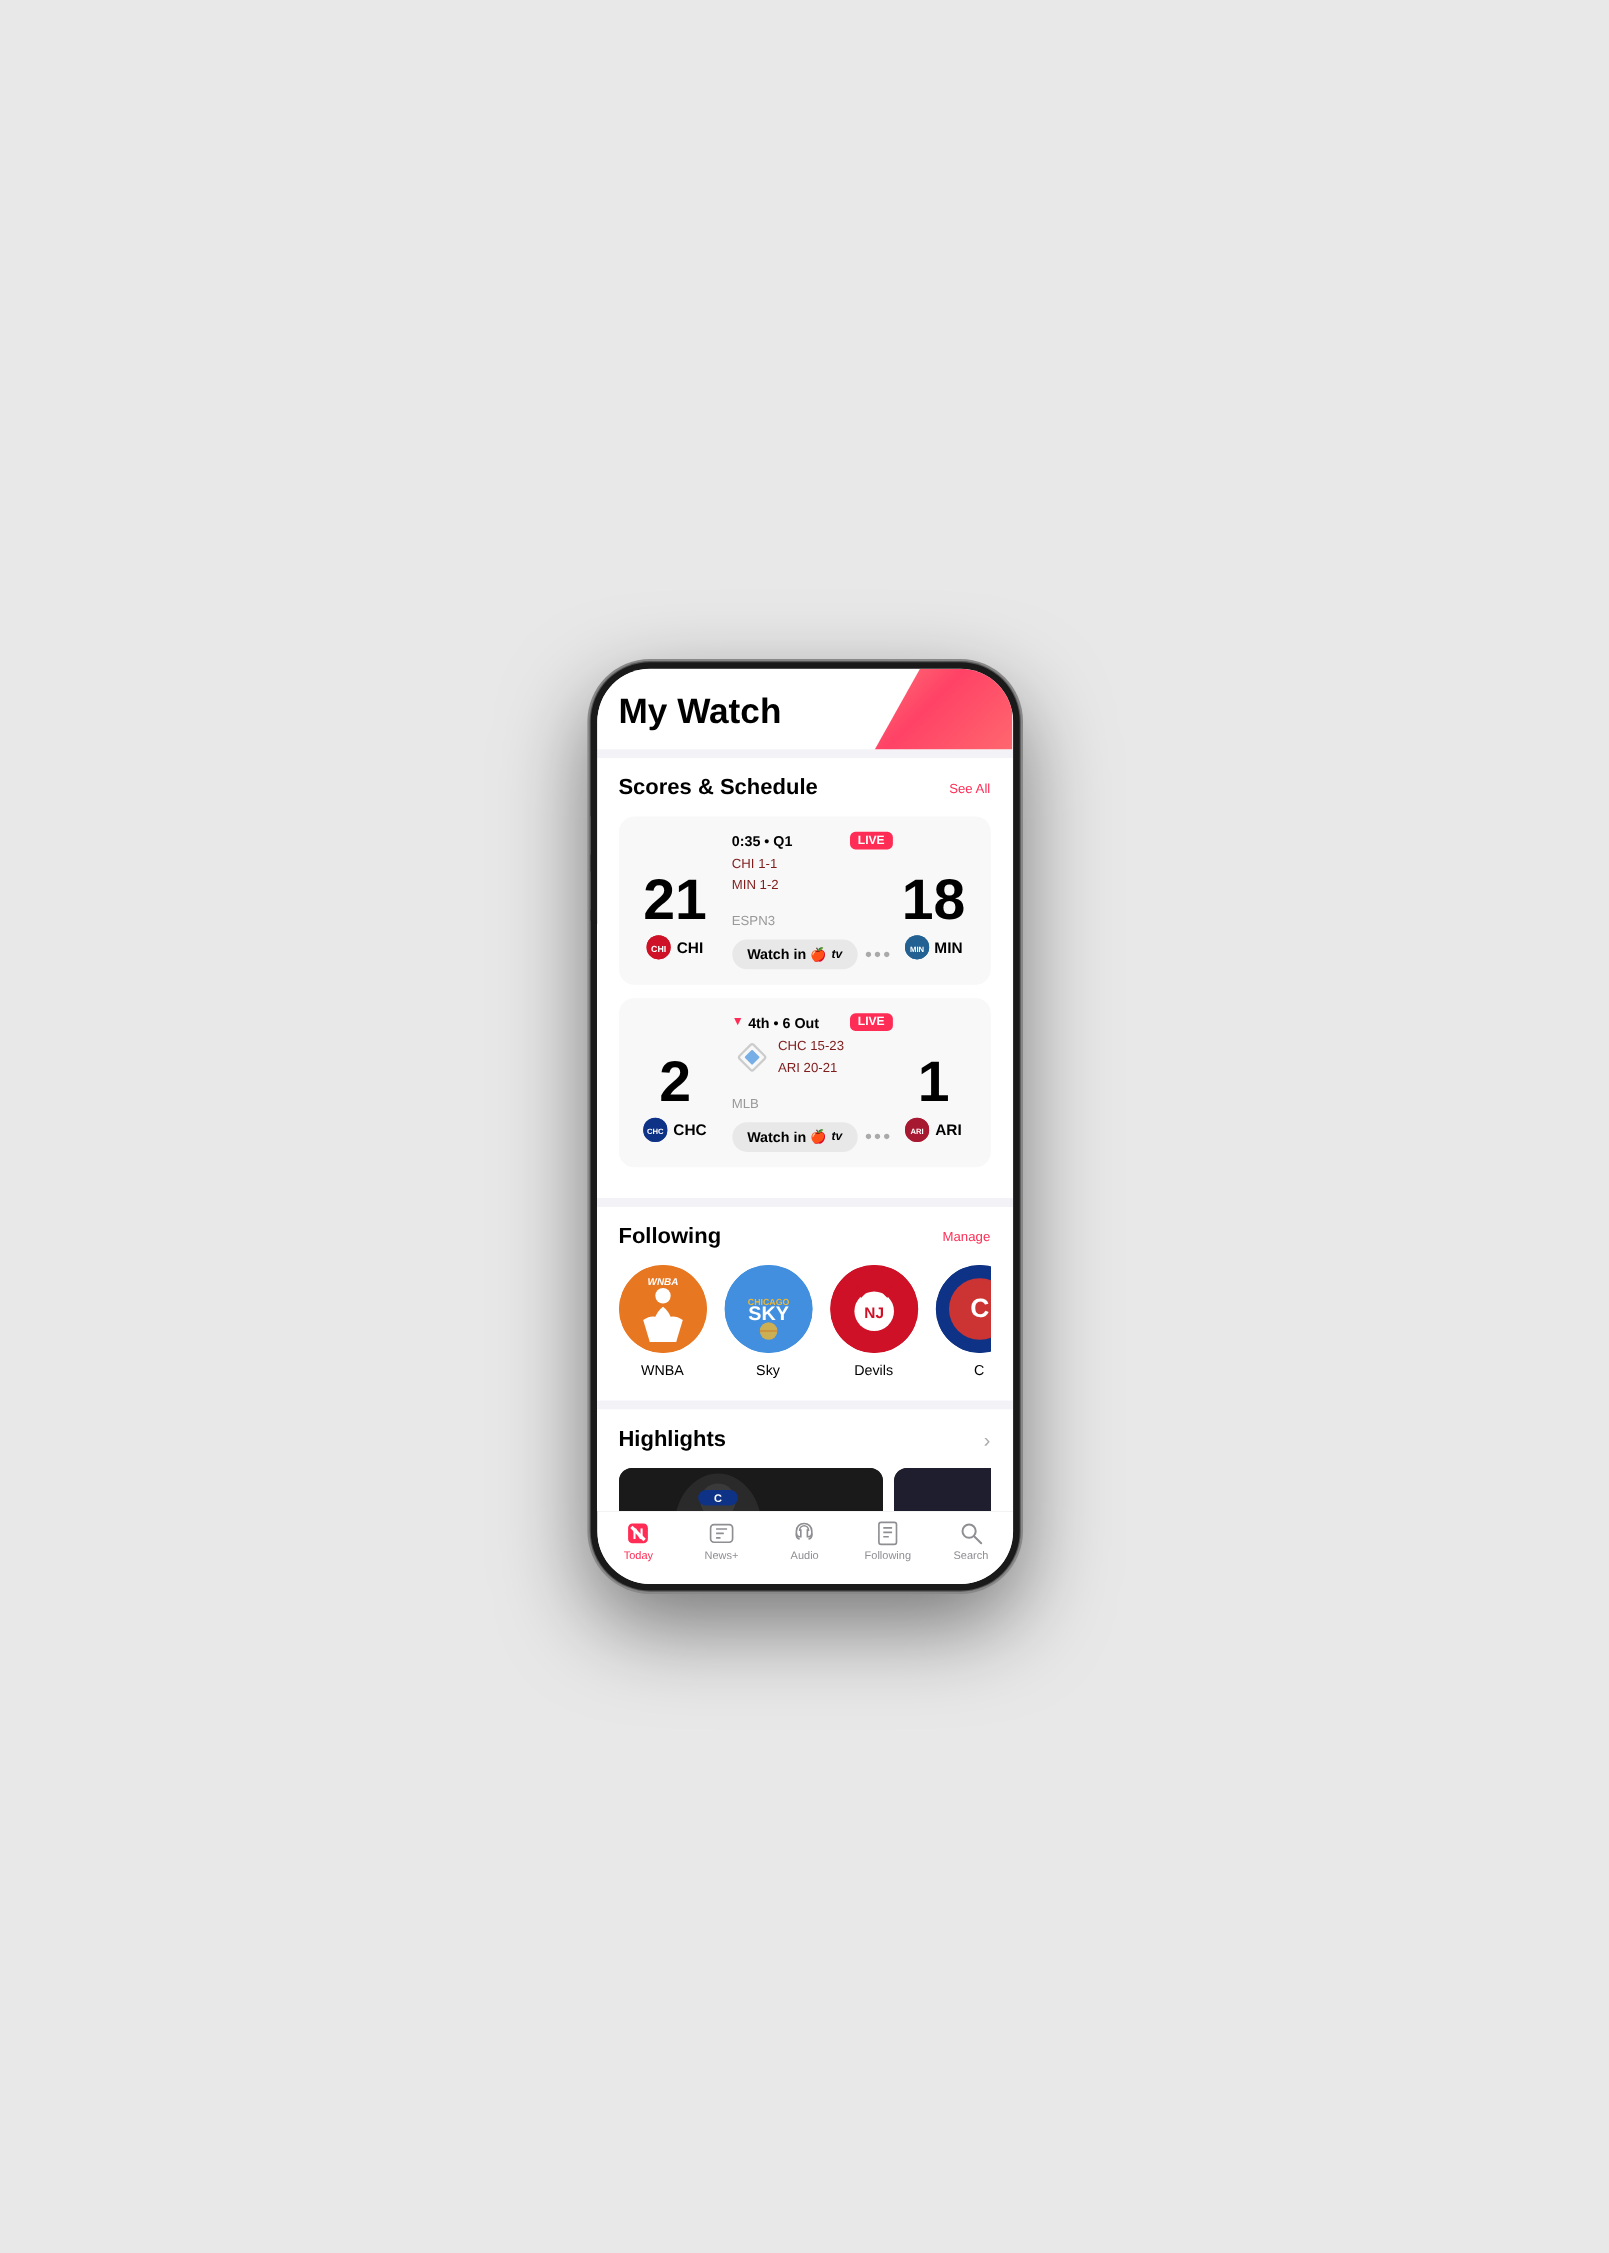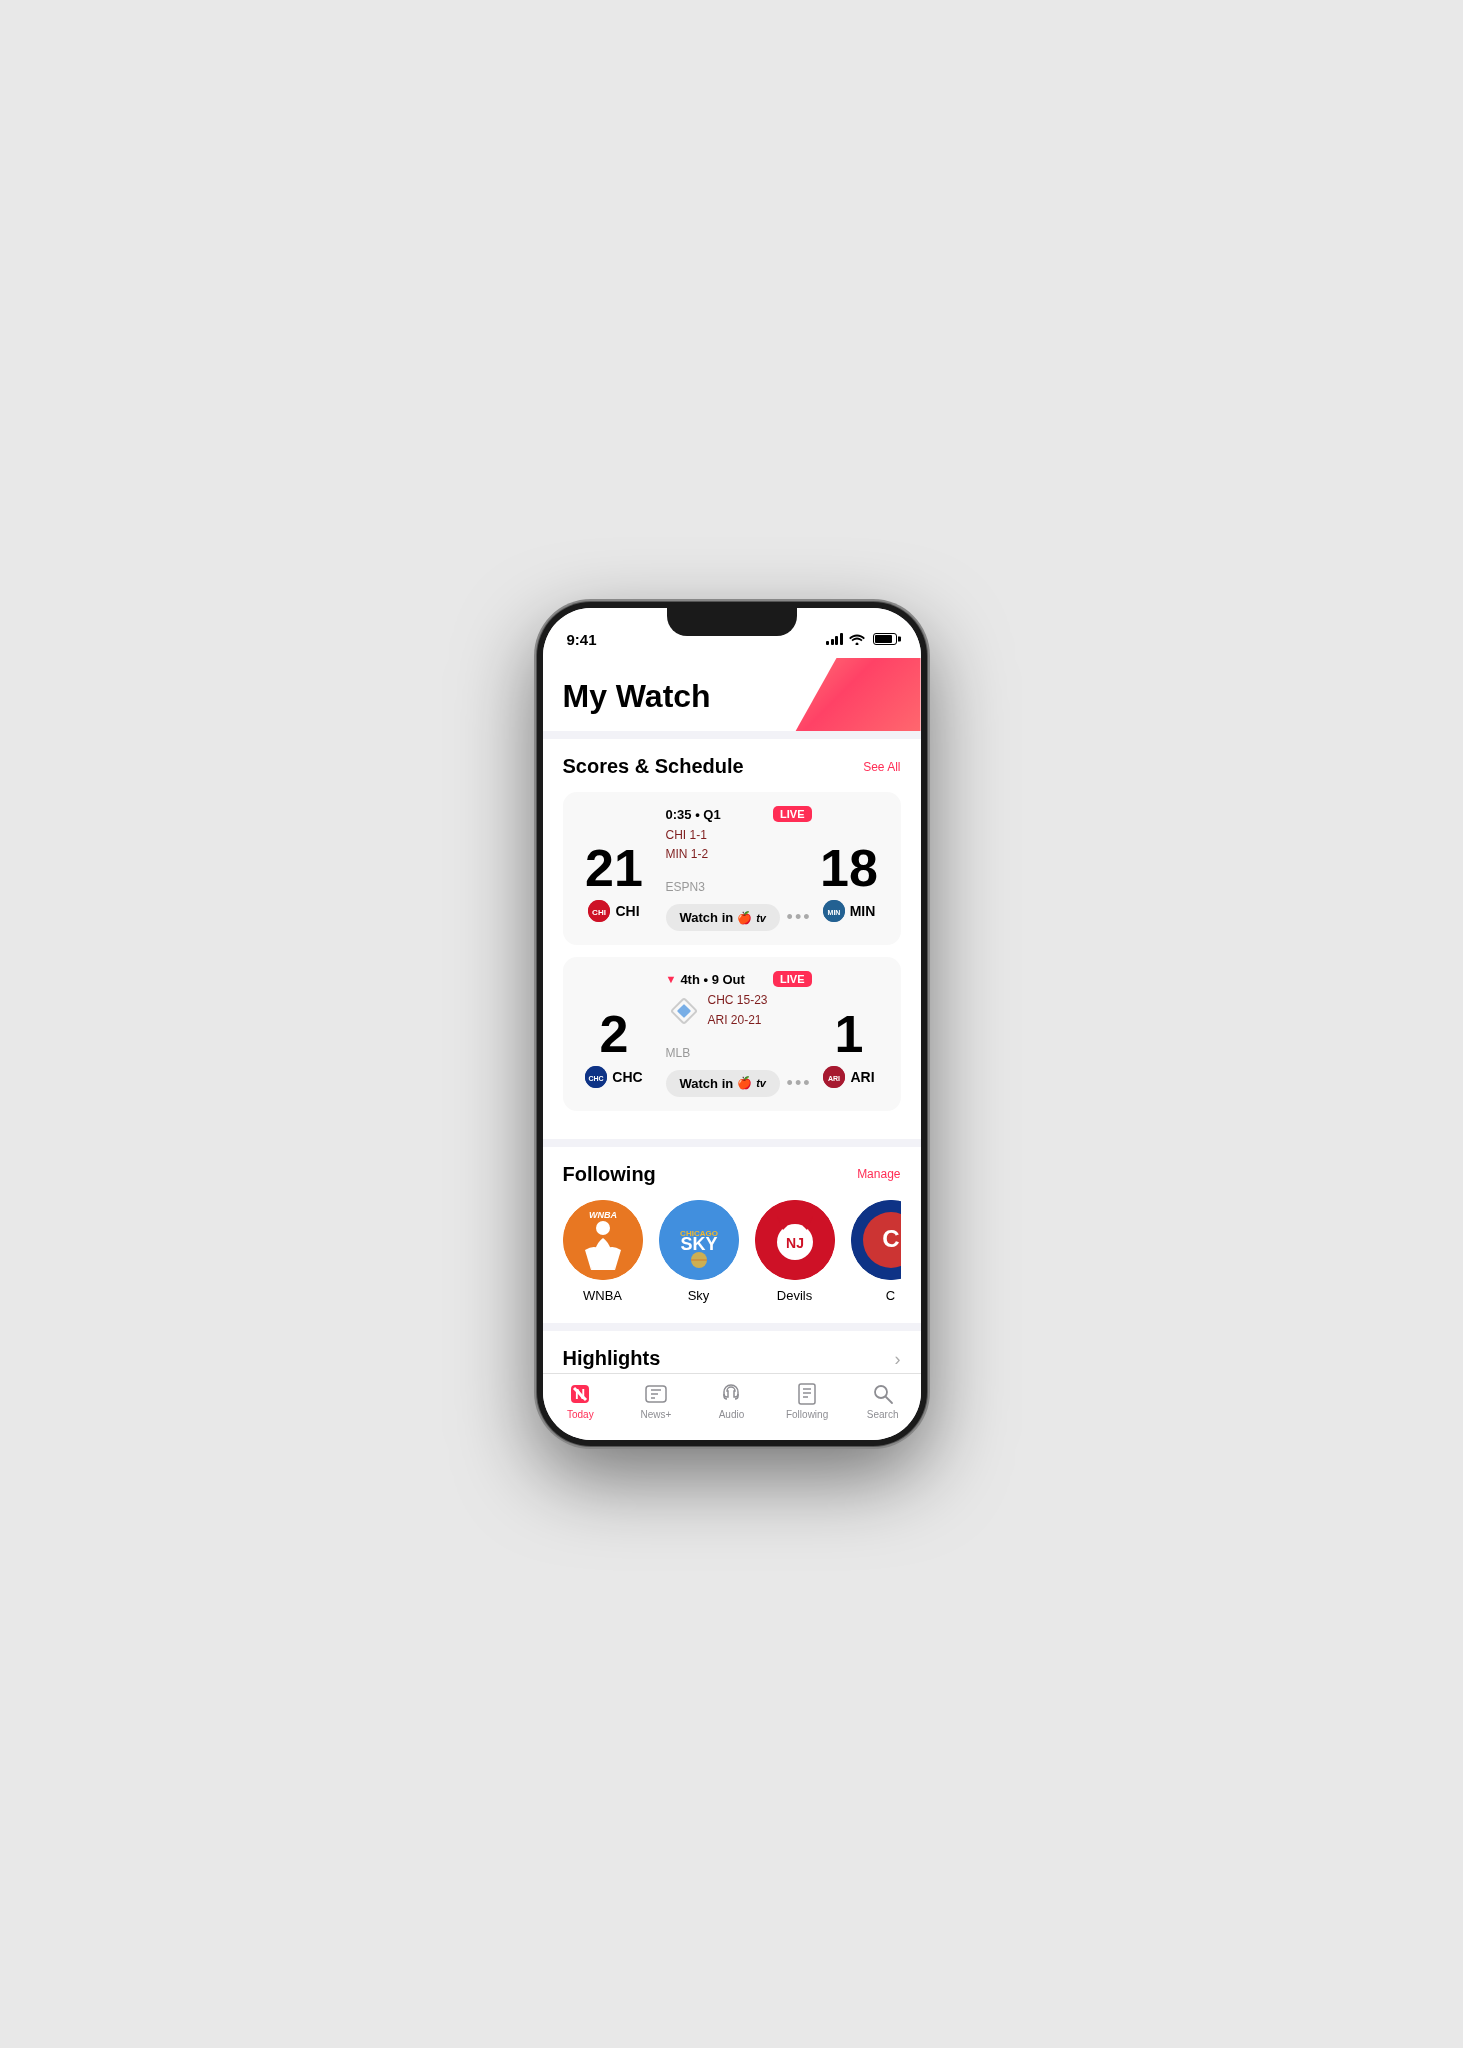--- a/index.html
+++ b/index.html
@@ -466,40 +466,20 @@
     .tab-label.active {
       color: #ff2d55;
     }
   </style>
 </head>
 <body>
 
 <div class="phone-shell">
   <div class="screen">
 
-    <div class="status-bar">
-      <div class="notch"></div>
-      <span class="status-time">9:41</span>
-      <div class="status-icons">
-        <div class="signal-bars">
-          <span></span>
-            <span></span>
-            <span></span>
-            <span></span>
-        </div>
-        <svg width="16" height="12" viewBox="0 0 16 12">
-          <path d="M8 9.5a1.5 1.5 0 1 1 0 3 1.5 1.5 0 0 1 0-3z" fill="#000"></path>
-          <path d="M8 6.5C9.7 6.5 11.2 7.2 12.3 8.3l1.2-1.2C11.9 5.4 10.1 4.5 8 4.5S4.1 5.4 2.5 7.1L3.7 8.3C4.8 7.2 6.3 6.5 8 6.5z" fill="#000"></path>
-          <path d="M8 3.5c2.6 0 5 1.1 6.7 2.8l1.2-1.2C13.9 2.9 11.1 1.5 8 1.5S2.1 2.9 0.1 5.1l1.2 1.2C3 4.6 5.4 3.5 8 3.5z" fill="#000"></path>
-        </svg>
-        <div class="battery-icon">
-          <div class="battery-fill"></div>
-        </div>
-      </div>
-    </div>
 
     <div class="content-area">
 
       <div class="hero-section">
         <div class="hero-bg-accent"></div>
         <div class="page-title">My Watch</div>
       </div>
 
       <div class="scores-section">
         <div class="section-header">
@@ -568,21 +548,21 @@
                   </svg>
                 </div>
                 <span class="team-name">CHC</span>
               </div>
             </div>
 
             <div class="game-details">
               <div class="game-status-row">
                 <div class="inning-info">
                   <span class="arrow-down">▼</span>
-                  <span>4th • 9 Out</span>
+                  <span>4th • 6 Out</span>
                 </div>
                 <span class="live-badge">LIVE</span>
               </div>
               <div style="display:flex; align-items:center; gap:6px; margin-top:4px;">
 
                 <svg width="36" height="36" viewBox="0 0 36 36">
                   <rect x="9" y="9" width="18" height="18" rx="2" transform="rotate(45 18 18)" fill="none" stroke="#ccc" stroke-width="2"></rect>
                   <rect x="13" y="13" width="10" height="10" rx="1" transform="rotate(45 18 18)" fill="#418fde" opacity="0.7"></rect>
                 </svg>
                 <div class="game-record">

